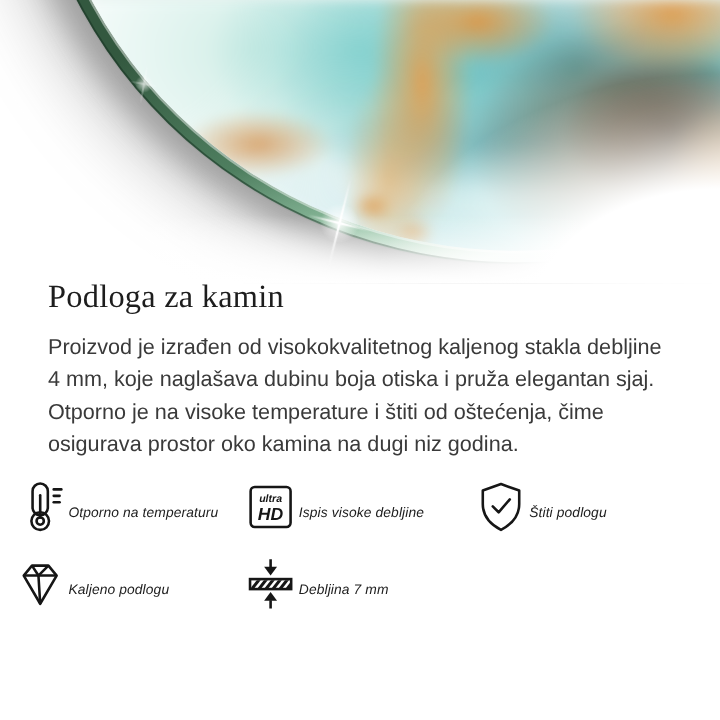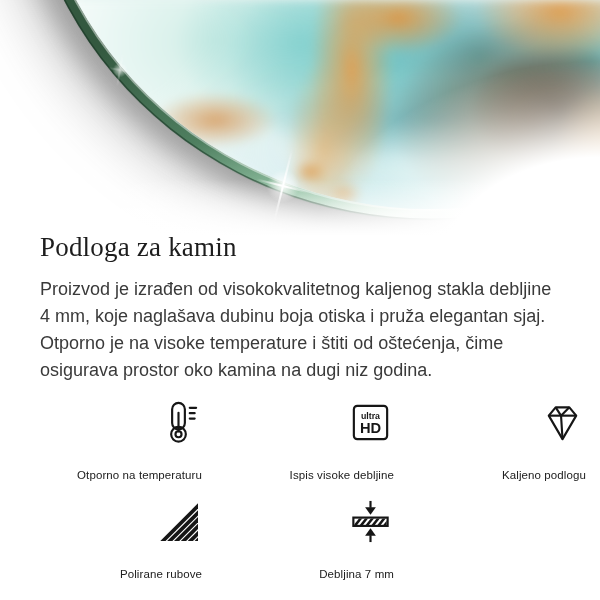--- a/index.html
+++ b/index.html
@@ -81,21 +81,21 @@
   .title span{display:block;}
   .desc{
     margin:0 40px;max-width:524px;
     font-size:18px;line-height:27px;color:#3a3a3a;
   }
   
   .features{
     display:grid;grid-template-columns:repeat(3,1fr);
     padding:0 10px;margin-top:15px;row-gap:17px;
   }
-  .feature{display:flex;flex-direction:column;align-items:flex-end;text-align:center;}
+  .feature{display:flex;flex-direction:row;align-items:flex-start;text-align:center;font-style:italic;}
   .feature svg{width:47px;height:47px;display:block;}
   .feature .flabel{margin-top:23px;font-size:11.5px;color:#202020;letter-spacing:.1px;}
   .ico{stroke:#161616;fill:none;stroke-width:2.2;}
   .ico-fill{fill:#161616;stroke:none;}
   .ico-txt{fill:#161616;font-family:"Liberation Sans",sans-serif;font-weight:bold;}
 </style>
 </head>
 <body>
 
 <div class="page">
@@ -145,50 +145,38 @@
 
       <div class="feature">
         <svg viewBox="0 0 48 48">
           <rect class="ico" x="7" y="7" width="34" height="34" rx="3.5" stroke-width="2.6"></rect>
           <text class="ico-txt" x="24" y="20" font-size="9" text-anchor="middle">ultra</text>
           <text class="ico-txt" x="24" y="35" font-size="15" text-anchor="middle">HD</text>
         </svg>
         <div class="flabel">Ispis visoke debljine</div>
       </div>
 
+      <div class="feature">
+        <svg viewBox="0 0 48 48">
+          <path class="ico" stroke-width="2.4" stroke-linejoin="round" d="M24 4.5 L39.5 10 V21.5 C39.5 31.5 33 38.8 24 43.5 C15 38.8 8.5 31.5 8.5 21.5 V10 Z"></path>
+          <polyline class="ico" stroke-width="2.4" stroke-linecap="round" stroke-linejoin="round" points="17,23.5 22,28.5 31.5,17.5"></polyline>
+        </svg>
+        <div class="flabel">Štiti podlogu</div>
+      </div>
 
       <div class="feature">
         <svg viewBox="0 0 48 48">
           <polygon class="ico" stroke-width="2" stroke-linejoin="round" points="10,17 17,8.5 31,8.5 38,17 24,41"></polygon>
           <line class="ico" stroke-width="2" x1="10" y1="17" x2="38" y2="17"></line>
           <polyline class="ico" stroke-width="2" stroke-linejoin="round" points="17,8.5 22.5,17 31,8.5"></polyline>
           <line class="ico" stroke-width="2" x1="22.5" y1="17" x2="24" y2="41"></line>
         </svg>
         <div class="flabel">Kaljeno podlogu</div>
       </div>
 
-      <div class="feature">
-        <svg viewBox="0 0 48 48">
-          <defs>
-              <clipPath id="triClip">
-                <path d="M4,44 L44,4 L44,44 Z"></path>
-              </clipPath>
-            </defs>
-          <g clip-path="url(#triClip)" stroke="#161616" stroke-width="3.8">
-            <line x1="0" y1="52" x2="52" y2="0"></line>
-            <line x1="7" y1="52" x2="52" y2="7"></line>
-            <line x1="14" y1="52" x2="52" y2="14"></line>
-            <line x1="21" y1="52" x2="52" y2="21"></line>
-            <line x1="28" y1="52" x2="52" y2="28"></line>
-            <line x1="35" y1="52" x2="52" y2="35"></line>
-            <line x1="42" y1="52" x2="52" y2="42"></line>
-          </g>
-        </svg>
-        <div class="flabel">Polirane rubove</div>
-      </div>
 
       <div class="feature">
         <svg viewBox="0 0 48 48">
           <defs>
               <clipPath id="barClip">
                 <rect x="7.5" y="21" width="33" height="6.5"></rect>
               </clipPath>
             </defs>
           <line class="ico" stroke-width="2.8" x1="24" y1="3" x2="24" y2="10"></line>
           <polygon class="ico-fill" points="18.5,9.5 29.5,9.5 24,17"></polygon>

